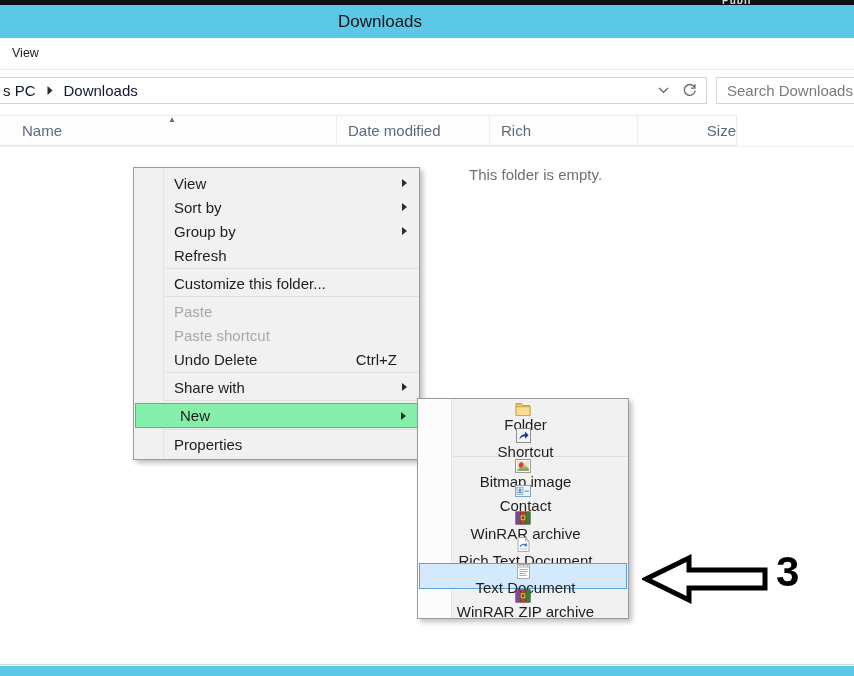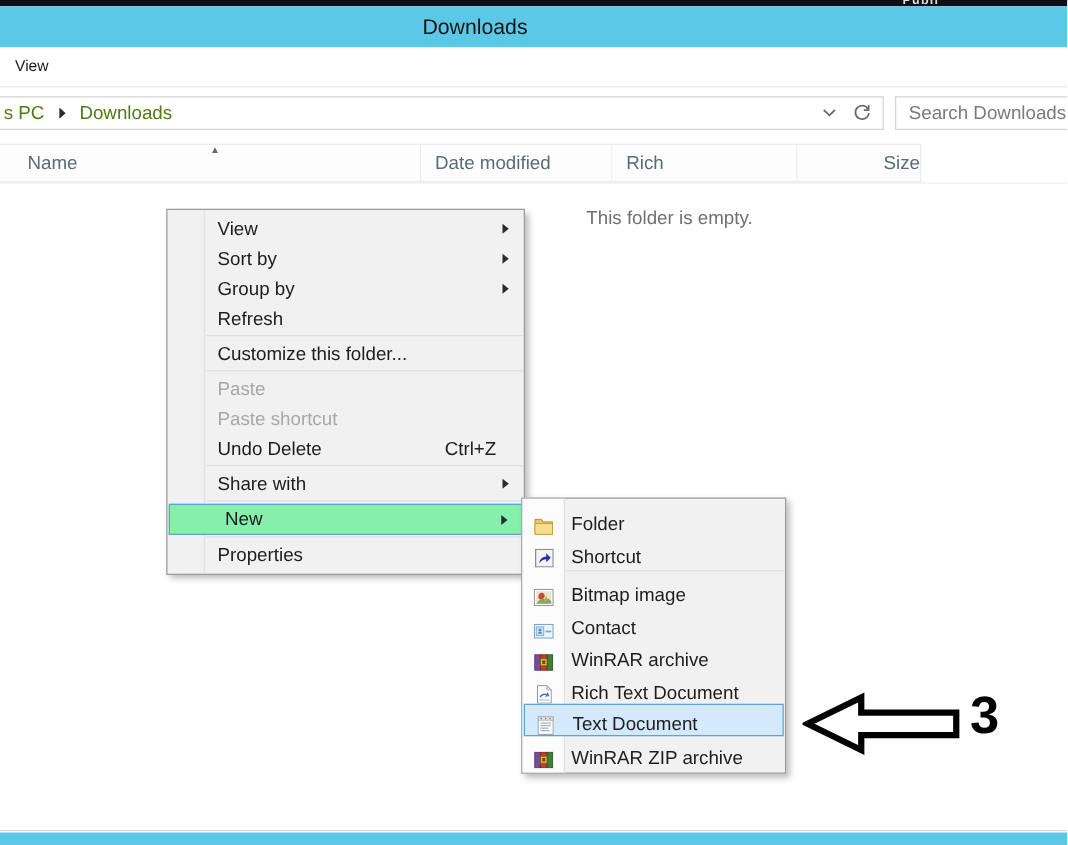--- a/index.html
+++ b/index.html
@@ -15,21 +15,21 @@
   .titlebar .title{position:absolute;left:0;top:0;width:760px;height:33px;line-height:33px;text-align:center;
     font-size:17px;color:#141414;}
 
   
   .menubar{position:absolute;left:0;top:38px;width:854px;height:31px;background:#ffffff;border-bottom:1px solid #e8e8e8;}
   .menubar .menu-item{position:absolute;left:12px;top:0;height:31px;line-height:31px;font-size:12.5px;color:#1b1b1b;cursor:default;}
 
   
   .addressbox{position:absolute;left:-20px;top:77px;width:727px;height:27px;border:1px solid #d4d4d4;background:#fff;
     display:flex;align-items:center;padding-left:22px;box-sizing:border-box;}
-  .crumb{font-size:15px;color:#4d7c0f;white-space:nowrap;}
+  .crumb{font-size:15px;color:#0f172a;white-space:nowrap;}
   .crumb-arrow{margin:0 11px;display:inline-flex;}
   .addr-controls{margin-left:auto;display:flex;align-items:center;gap:13px;padding-right:9px;}
   .icon-btn{display:inline-flex;align-items:center;justify-content:center;cursor:pointer;}
 
   .searchbox{position:absolute;left:716px;top:77px;width:150px;height:27px;border:1px solid #d4d4d4;background:#fff;
     font-size:15px;color:#1b1b1b;padding:0 4px 0 10px;box-sizing:border-box;outline:none;border-radius:0;
     font-family:"Liberation Sans","DejaVu Sans",sans-serif;}
   .searchbox::placeholder{color:#7a7a7a;opacity:1;}
 
   
@@ -55,21 +55,21 @@
     font-size:15px;color:#1d1d1d;cursor:default;}
   .cm-item .spacer{flex:1;}
   .cm-item.disabled{color:#a8a8a8;}
   .cm-sep{height:1px;background:#e0e0e0;margin:1px 0 2px 31px;}
   .sub-arrow{width:0;height:0;border-left:5px solid #2b2b2b;border-top:4px solid transparent;border-bottom:4px solid transparent;}
   .cm-shortcut{font-size:15px;color:#1d1d1d;margin-right:10px;text-align:center;}
   .cm-item.hl{height:25px;background:#86efac;border:1px solid #5ca2dc;margin:0 1px;padding:0 11px 0 44px;box-sizing:border-box;}
 
   .sub{left:417px;top:398px;width:212px;}
   .sub-gutter{position:absolute;left:0;top:0;bottom:0;width:33px;background:#fcfcfc;border-right:1px solid #e2e2e2;}
-  .sm-item{position:relative;height:26px;display:flex;align-items:flex-end;font-size:15px;color:#1d1d1d;cursor:default;}
+  .sm-item{position:relative;height:26px;display:flex;align-items:center;font-size:15px;color:#1d1d1d;cursor:default;flex-direction:column;}
   .sm-icon{width:34px;display:flex;align-items:center;justify-content:center;flex:none;}
   .sm-label{margin-left:5px;white-space:nowrap;}
   .sm-sep{height:1px;background:#e0e0e0;margin:2px 0 2px 35px;}
   .sm-item.hl{background:#d4eafc;border:1px solid #5ca2dc;margin:0 1px;height:26px;box-sizing:border-box;}
   .sm-item.hl .sm-icon{width:33px;}
 
   
   .annot-arrow{position:absolute;left:642px;top:553px;}
   .annot-num{position:absolute;left:776px;top:548px;font-size:42px;font-weight:bold;color:#000;}
 

